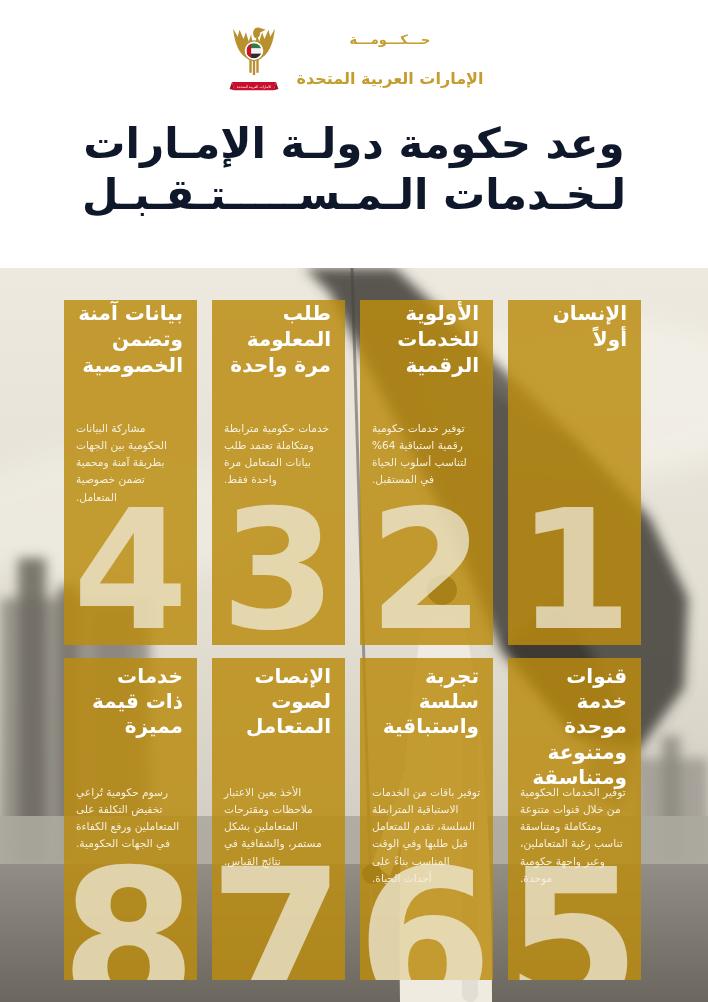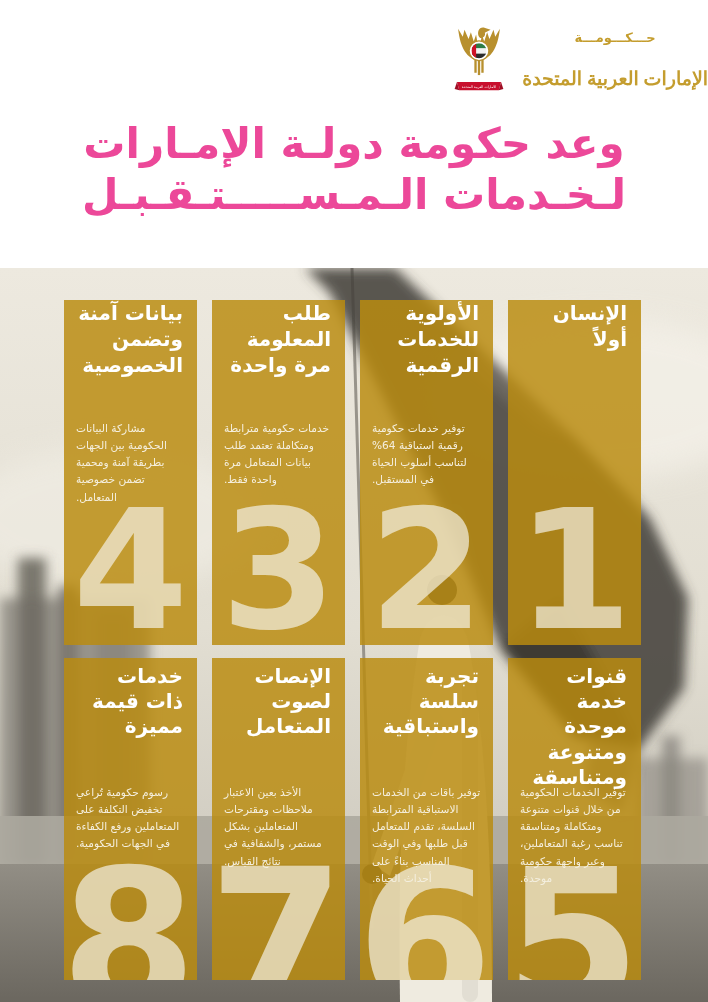--- a/index.html
+++ b/index.html
@@ -5,29 +5,29 @@
   * { margin:0; padding:0; box-sizing:border-box; }
   html,body { background:#fff; }
   .poster {
     position:relative; width:708px; height:1002px; margin:0 auto;
     background:#ffffff; overflow:hidden;
     font-family:"DejaVu Sans", sans-serif;
   }
   
   .logo-row {
     position:absolute; top:24px; left:0; right:0;
-    display:flex; justify-content:flex-end; align-items:center; gap:14px;
+    display:flex; justify-content:center; align-items:center; gap:14px;
     direction:ltr;
   }
   .logo-text { text-align:center; color:#C49D2E; direction:rtl; }
   .logo-gov { font-size:13px; letter-spacing:2px; font-weight:bold; }
-  .logo-country { font-size:19px; font-weight:bold; margin-top:22px;font-family:Liberation Serif, serif; }
+  .logo-country { font-size:16px; font-weight:bold; margin-top:22px; }
   .headline {
     position:absolute; top:118px; left:0; right:0;
-    text-align:center; color:#ec4899; font-weight:bold;
+    text-align:center; color:#0f172a; font-weight:bold;
     font-size:42px; line-height:1.22; direction:rtl;
   }
   
   .photo { position:absolute; left:0; top:268px; width:708px; height:734px; }
   
   .grid {
     position:absolute; left:64px; top:300px;
     display:grid; grid-template-columns:repeat(4,133px);
     grid-template-rows:345px 322px;
     column-gap:15px; row-gap:13px;

